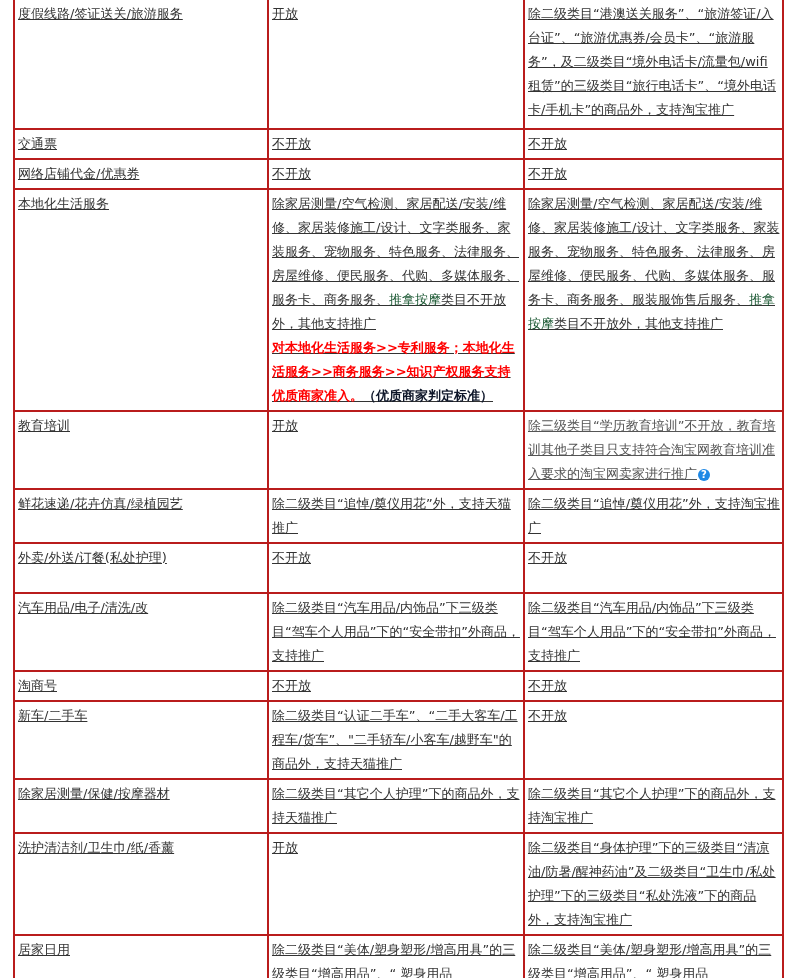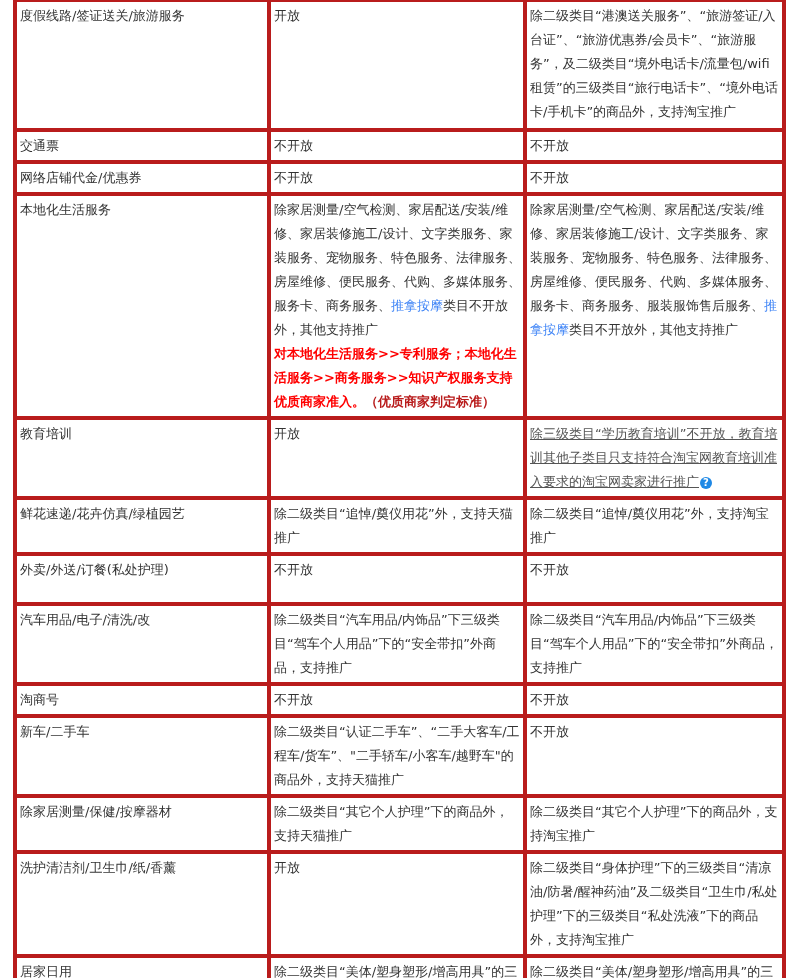--- a/index.html
+++ b/index.html
@@ -1,25 +1,25 @@
 <!DOCTYPE html>
 <html><head>
 <meta charset="utf-8">
 <style>
   html, body { margin: 0; padding: 0; background: #ffffff; }
   body { width: 800px; height: 978px; overflow: hidden; position: relative;
          font-family: "DejaVu Sans", "Liberation Sans", sans-serif; color: #333333; }
   table.policy { position: absolute; left: 13px; top: -2px; border-collapse: collapse;
                  table-layout: fixed; width: 769px; }
-  table.policy td { border: 4px solid #b91c1c; vertical-align: top; padding: 2px 2px 2px 3px;
-                    font-size: 13px; line-height: 24px; word-break: break-all; overflow: hidden; }
+  table.policy td { border: 2px solid #b91c1c; vertical-align: top; padding: 2px 2px 2px 3px;
+                    font-size: 13px; line-height: 24px; word-break: break-all; overflow: hidden; text-decoration: underline; }
   col.c1 { width: 254px; } col.c2 { width: 256px; } col.c3 { width: 259px; }
-  .red { color: #3b82f6; }
+  .red { color: #14532d; }
   .redbold { color: #ff0000; font-weight: bold; }
-  .bluebold { color: #b91c1c; font-weight: bold; margin-top: 40px; }
+  .bluebold { color: #0f172a; font-weight: bold; margin-top: 40px; }
   .ul { text-decoration: underline; color: #555555; }
   .help { display: inline-block; width: 12px; height: 12px; border-radius: 50%; background: #1e88e5;
           color: #fff; font-size: 10px; line-height: 12px; text-align: center; font-weight: bold;
           vertical-align: middle; margin-left: 1px; }
 </style>
 </head>
 <body>
 
 <table class="policy">
   <colgroup>

